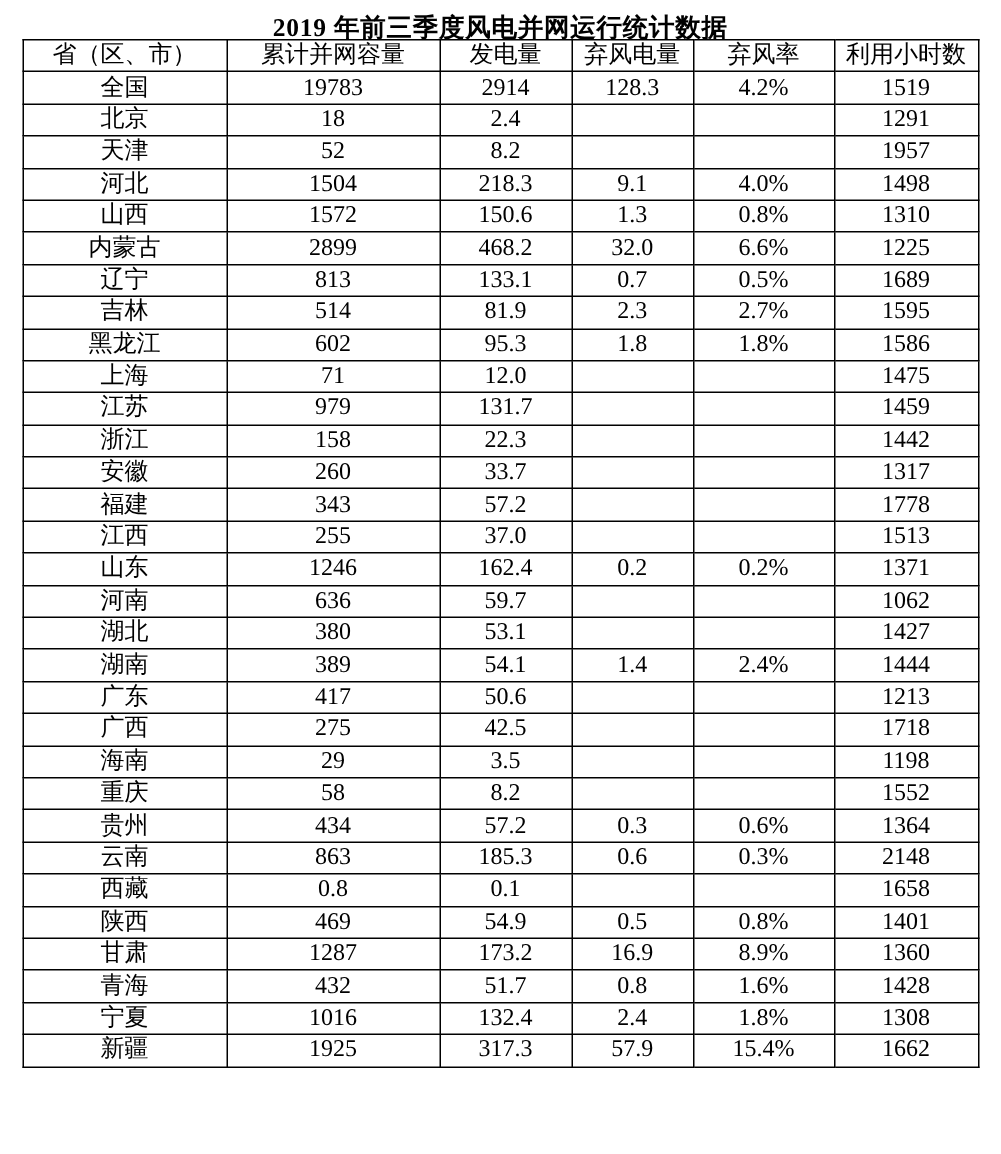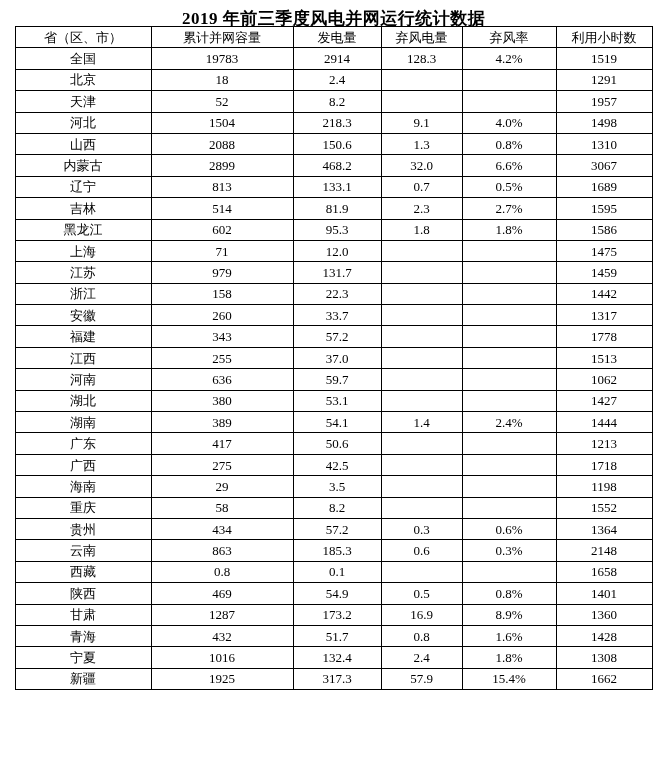--- a/index.html
+++ b/index.html
@@ -25,21 +25,21 @@
       font-size: 17px;
       font-weight: bold;
       letter-spacing: 0.5px;
       height: 26px;
     }
     table.stats {
       width: 637px;
       margin: 0 auto;
       border-collapse: collapse;
       table-layout: fixed;
-      font-size: 13px;
+      font-size: 16px;
     }
     table.stats th,
     table.stats td {
       border: 1px solid #000000;
       height: 21.4px;
       text-align: center;
       vertical-align: middle;
       font-weight: normal;
       padding: 0 2px;
       overflow: hidden;
@@ -106,33 +106,33 @@
         <tr>
           <td>河北</td>
           <td>1504</td>
           <td>218.3</td>
           <td>9.1</td>
           <td>4.0%</td>
           <td>1498</td>
         </tr>
         <tr>
           <td>山西</td>
-          <td>2088</td>
+          <td>1572</td>
           <td>150.6</td>
           <td>1.3</td>
           <td>0.8%</td>
           <td>1310</td>
         </tr>
         <tr>
           <td>内蒙古</td>
           <td>2899</td>
           <td>468.2</td>
           <td>32.0</td>
           <td>6.6%</td>
-          <td>3067</td>
+          <td>1225</td>
         </tr>
         <tr>
           <td>辽宁</td>
           <td>813</td>
           <td>133.1</td>
           <td>0.7</td>
           <td>0.5%</td>
           <td>1689</td>
         </tr>
         <tr>
@@ -193,20 +193,28 @@
         </tr>
         <tr>
           <td>江西</td>
           <td>255</td>
           <td>37.0</td>
           <td></td>
           <td></td>
           <td>1513</td>
         </tr>
         <tr>
+          <td>山东</td>
+          <td>1246</td>
+          <td>162.4</td>
+          <td>0.2</td>
+          <td>0.2%</td>
+          <td>1371</td>
+        </tr>
+        <tr>
           <td>河南</td>
           <td>636</td>
           <td>59.7</td>
           <td></td>
           <td></td>
           <td>1062</td>
         </tr>
         <tr>
           <td>湖北</td>
           <td>380</td>

